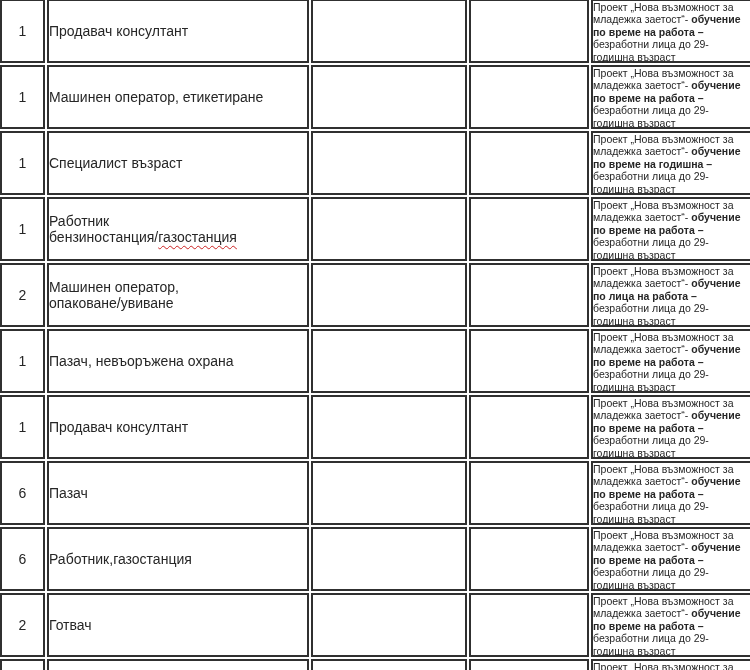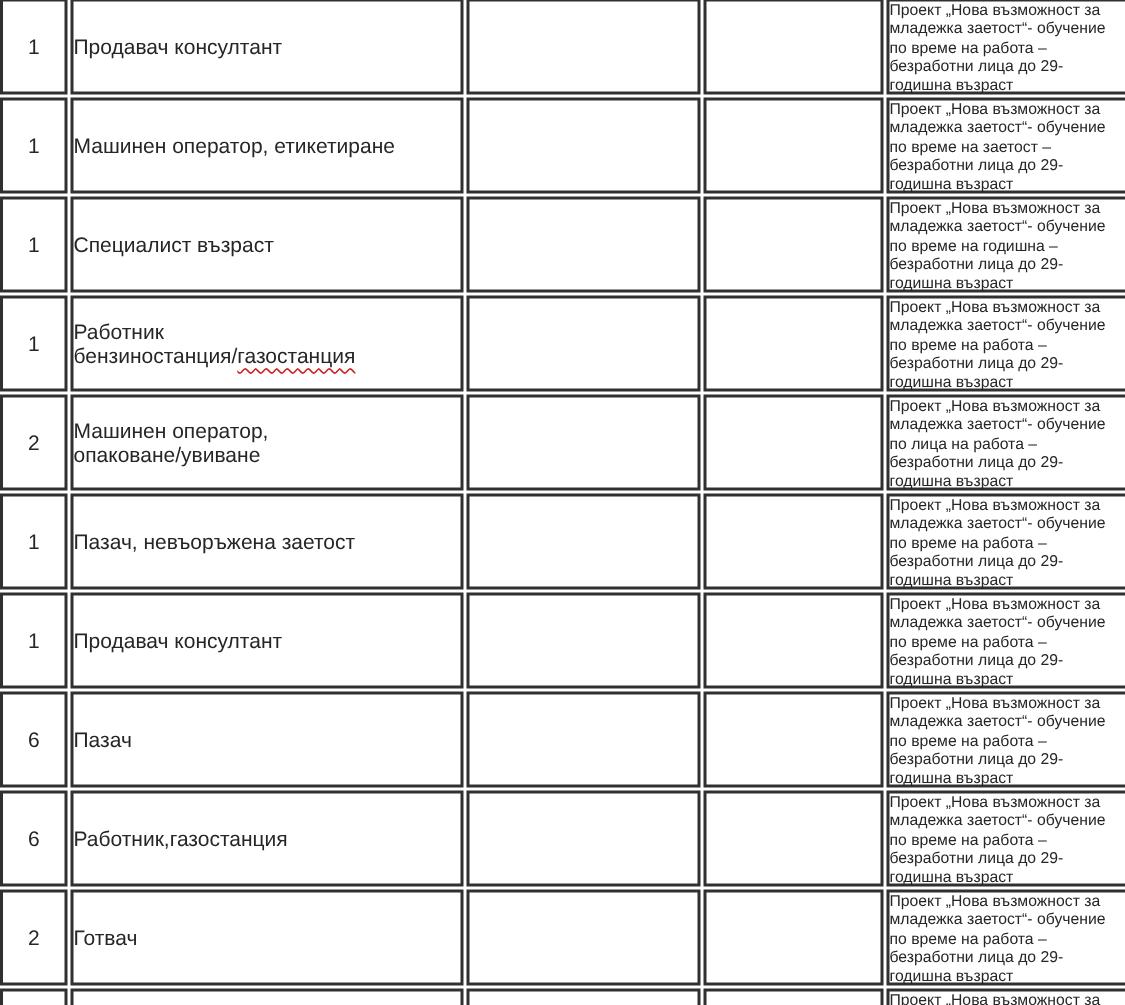--- a/index.html
+++ b/index.html
@@ -61,21 +61,21 @@
     padding: 1px 1px 0 2px;
   }
   .note {
     height: 60px;
     overflow: visible;
     font-size: 10.5px;
     line-height: 12.4px;
     white-space: pre-line;
     color: #262626;
   }
-  .note b { font-weight: normal; }
+  .note b { font-weight: bold; }
 </style>
 </head>
 <body>
 
 <div id="screen">
   <table class="doc-table">
     <colgroup>
       <col style="width:45px">
       <col style="width:262px">
       <col style="width:156px">
@@ -99,21 +99,21 @@
       </tr>
 
       <tr>
         <td class="c-count">1</td>
         <td class="c-title"><span class="title-text"><span>Машинен оператор, етикетиране</span><span class="spell-error"></span></span></td>
         <td></td>
         <td></td>
         <td class="c-note">
             <div class="note"><span>Проект „Нова възможност за
 младежка заетост“- </span><b>обучение
-по време на заетост –</b><span>
+по време на работа –</b><span>
 безработни лица до 29-
 годишна възраст</span></div>
           </td>
       </tr>
 
       <tr>
         <td class="c-count">1</td>
         <td class="c-title"><span class="title-text"><span>Специалист възраст</span><span class="spell-error"></span></span></td>
         <td></td>
         <td></td>
@@ -151,21 +151,21 @@
             <div class="note"><span>Проект „Нова възможност за
 младежка заетост“- </span><b>обучение
 по лица на работа –</b><span>
 безработни лица до 29-
 годишна възраст</span></div>
           </td>
       </tr>
 
       <tr>
         <td class="c-count">1</td>
-        <td class="c-title"><span class="title-text"><span>Пазач, невъоръжена заетост</span><span class="spell-error"></span></span></td>
+        <td class="c-title"><span class="title-text"><span>Пазач, невъоръжена охрана</span><span class="spell-error"></span></span></td>
         <td></td>
         <td></td>
         <td class="c-note">
             <div class="note"><span>Проект „Нова възможност за
 младежка заетост“- </span><b>обучение
 по време на работа –</b><span>
 безработни лица до 29-
 годишна възраст</span></div>
           </td>
       </tr>

